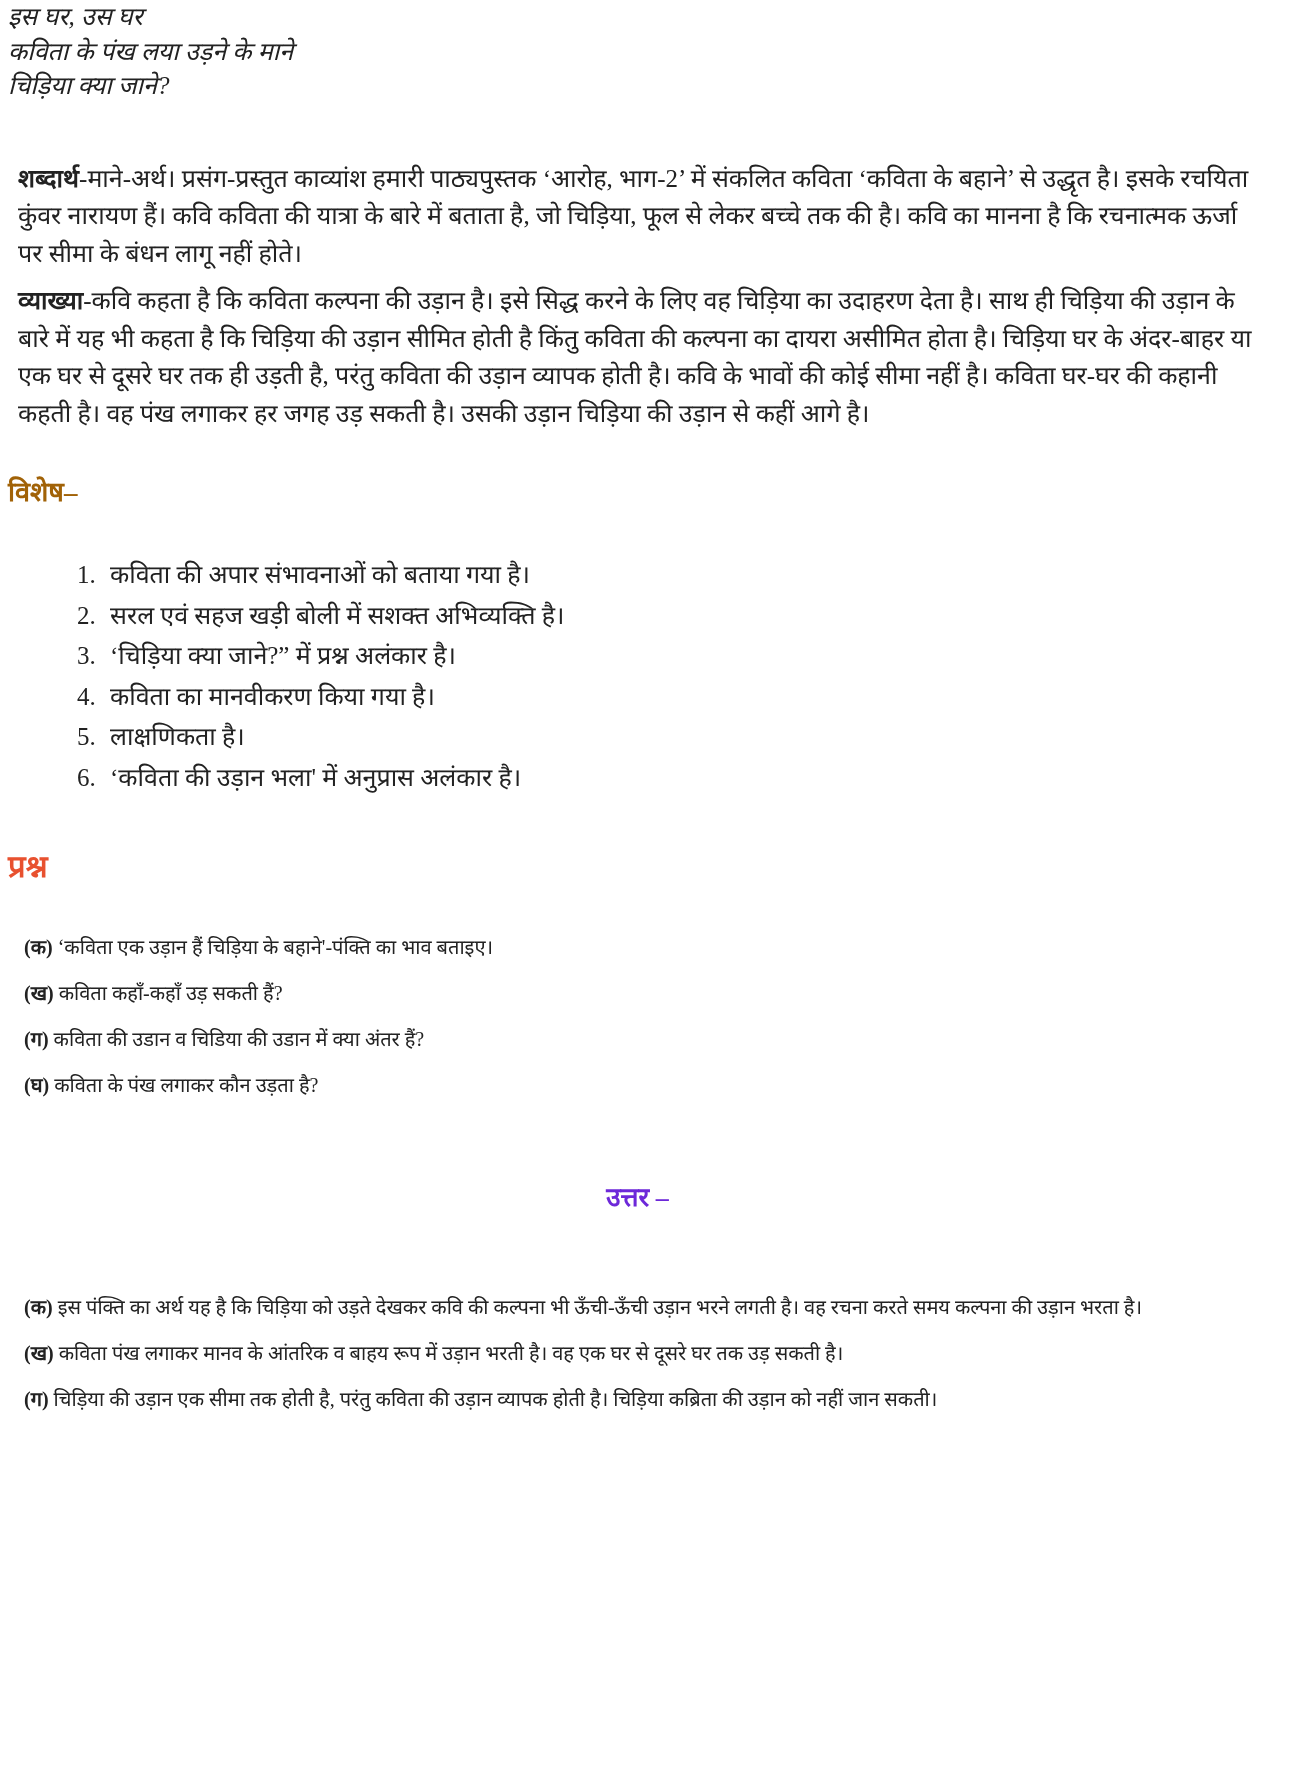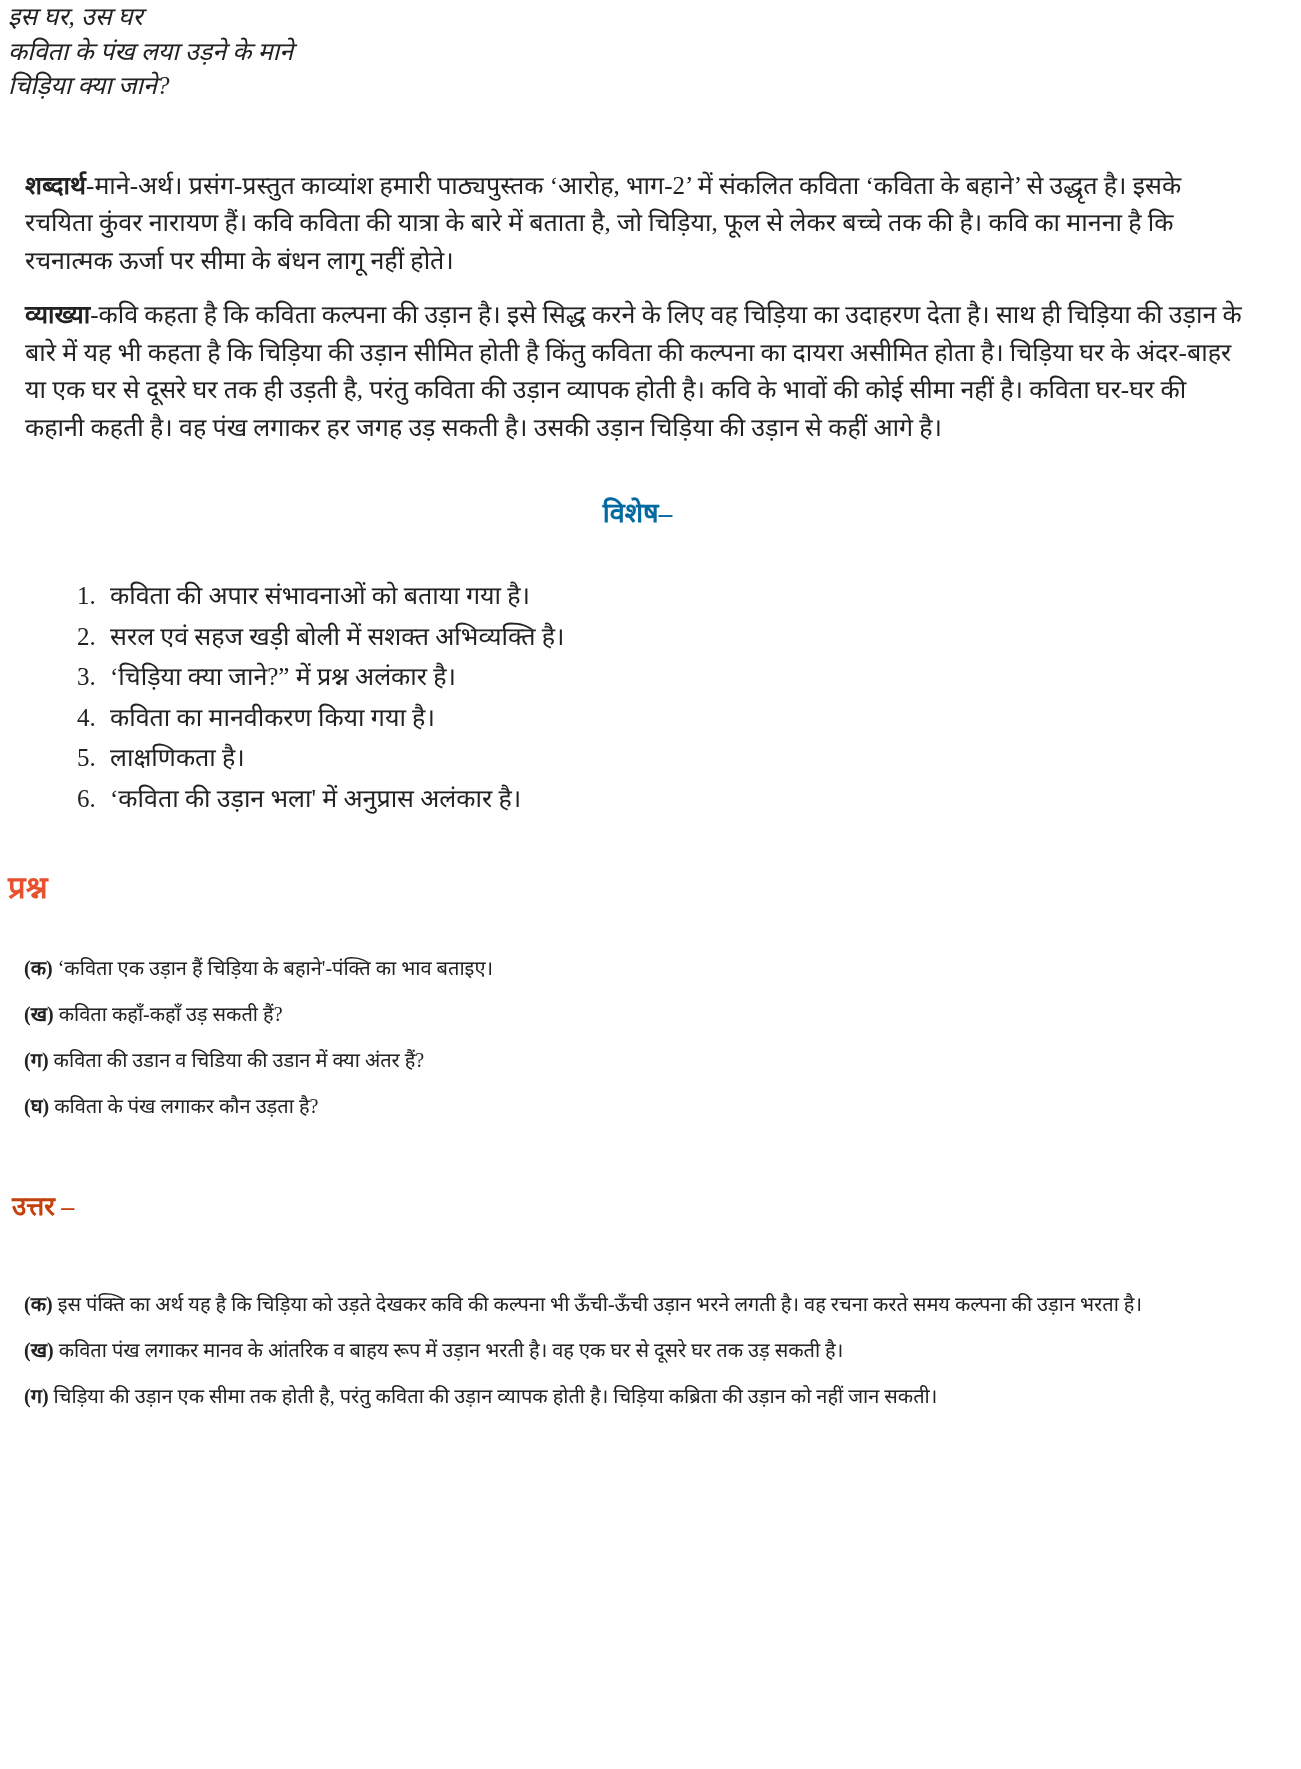--- a/index.html
+++ b/index.html
@@ -30,55 +30,55 @@
   }
   .poem div {
     white-space: pre;
   }
   .spacer-lg { height: 46px; }
   .spacer-md { height: 30px; }
 
   p.para {
     font-size: 25px;
     line-height: 1.50;
-    margin: 17px;
+    margin: 10px;
     text-align: left;
     color: #222222;
   }
   .lead {
     font-weight: bold;
   }
   .section-head {
     font-size: 27px;
     font-weight: bold;
     margin: 0;
-    color: #0369a1;
-    text-align: center;
+    color: #a16207;
   }
   ol.special {
     font-size: 25px;
     line-height: 1.62;
     margin: 16px;
     padding-left: 78px;
     color: #222222;
   }
   ol.special li {
     padding-left: 8px;
   }
   .q-head {
     font-size: 31px;
     font-weight: bold;
     color: #e8512f;
     margin: 0;
   }
   .a-head {
     font-size: 26px;
     font-weight: bold;
-    color: #c2410c;
-    margin: 4px;
+    color: #6d28d9;
+    margin: 16px;
+    text-align: center;
   }
   .qa-line {
     font-size: 20px;
     line-height: 1.50;
     margin: 16px;
     color: #222222;
   }
   .qa-label {
     font-weight: bold;
   }

